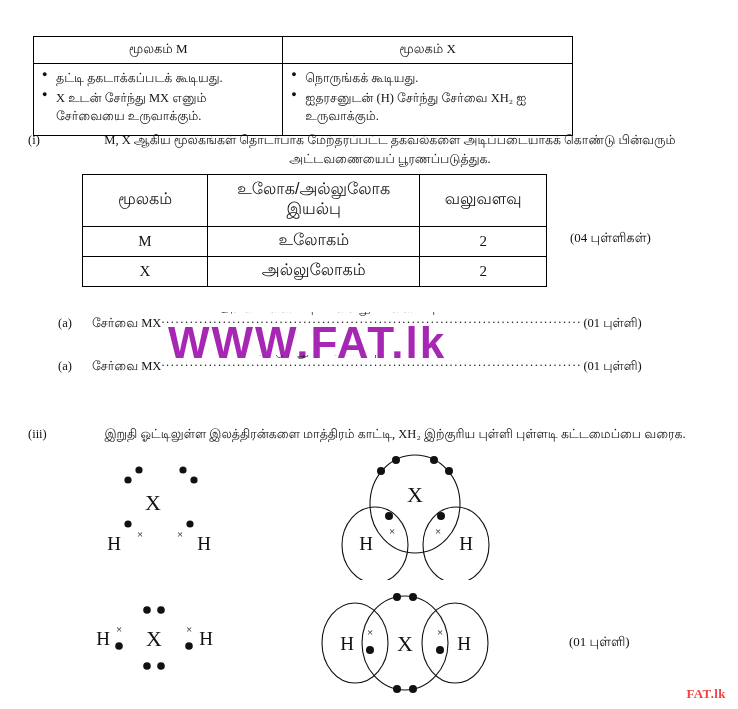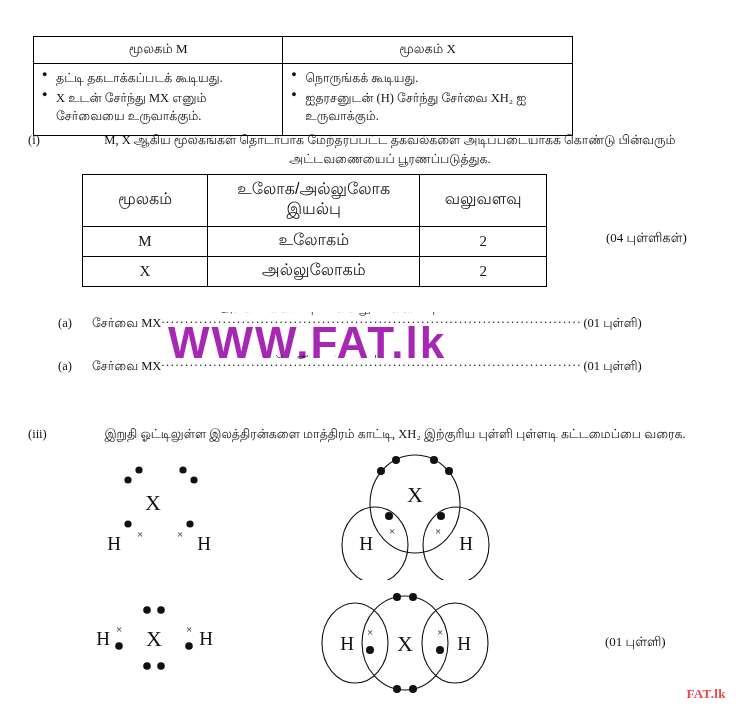--- a/index.html
+++ b/index.html
@@ -160,21 +160,20 @@
   .tbl-ans .c3 { width: 125px; }
   .tbl-ans td.el { font-size: 15px; }
   .tbl-ans td.val { font-size: 15px; }
   .tbl-ans td.prop { font-size: 16px; }
 
   .marks {
     position: absolute;
     font-size: 13px;
     z-index: 2;
     white-space: nowrap;
-    margin-left: 36px;
   }
   #marks-i   { left: 570px; top: 230px; }
   #marks-iii { left: 569px; top: 634px; }
 
   
   .fill {
     position: absolute;
     left: 58px;
     width: 672px;
     font-size: 12.5px;

